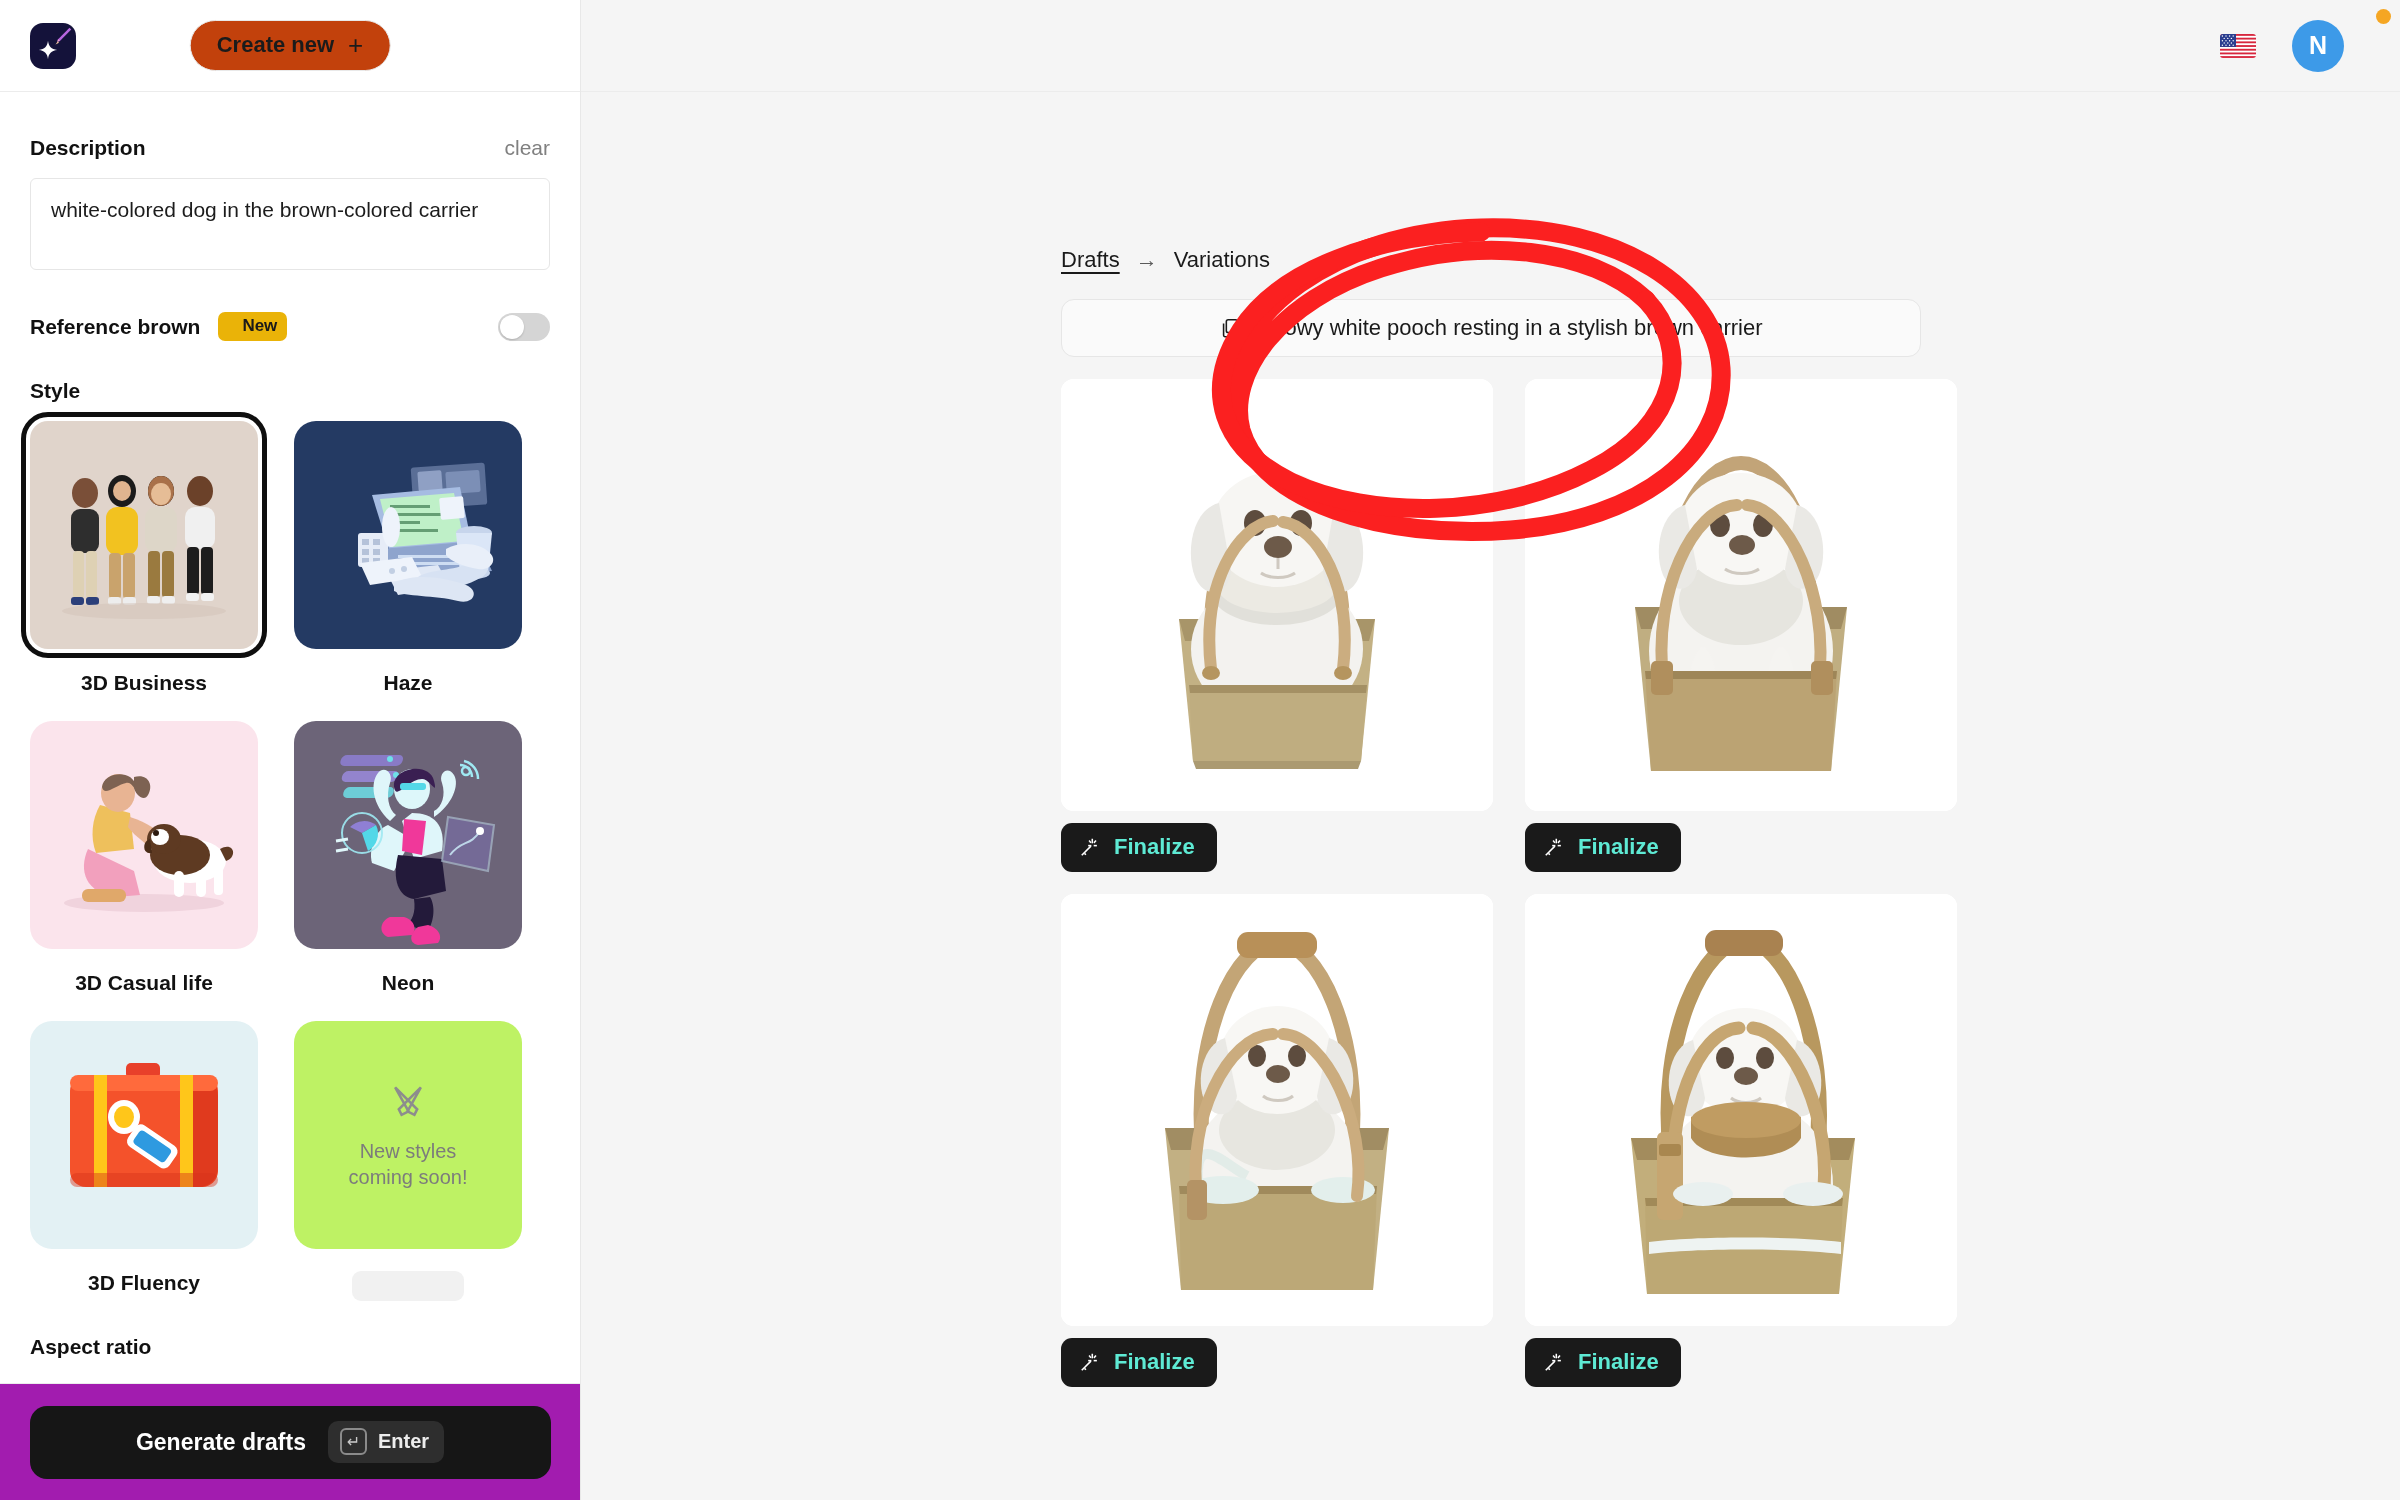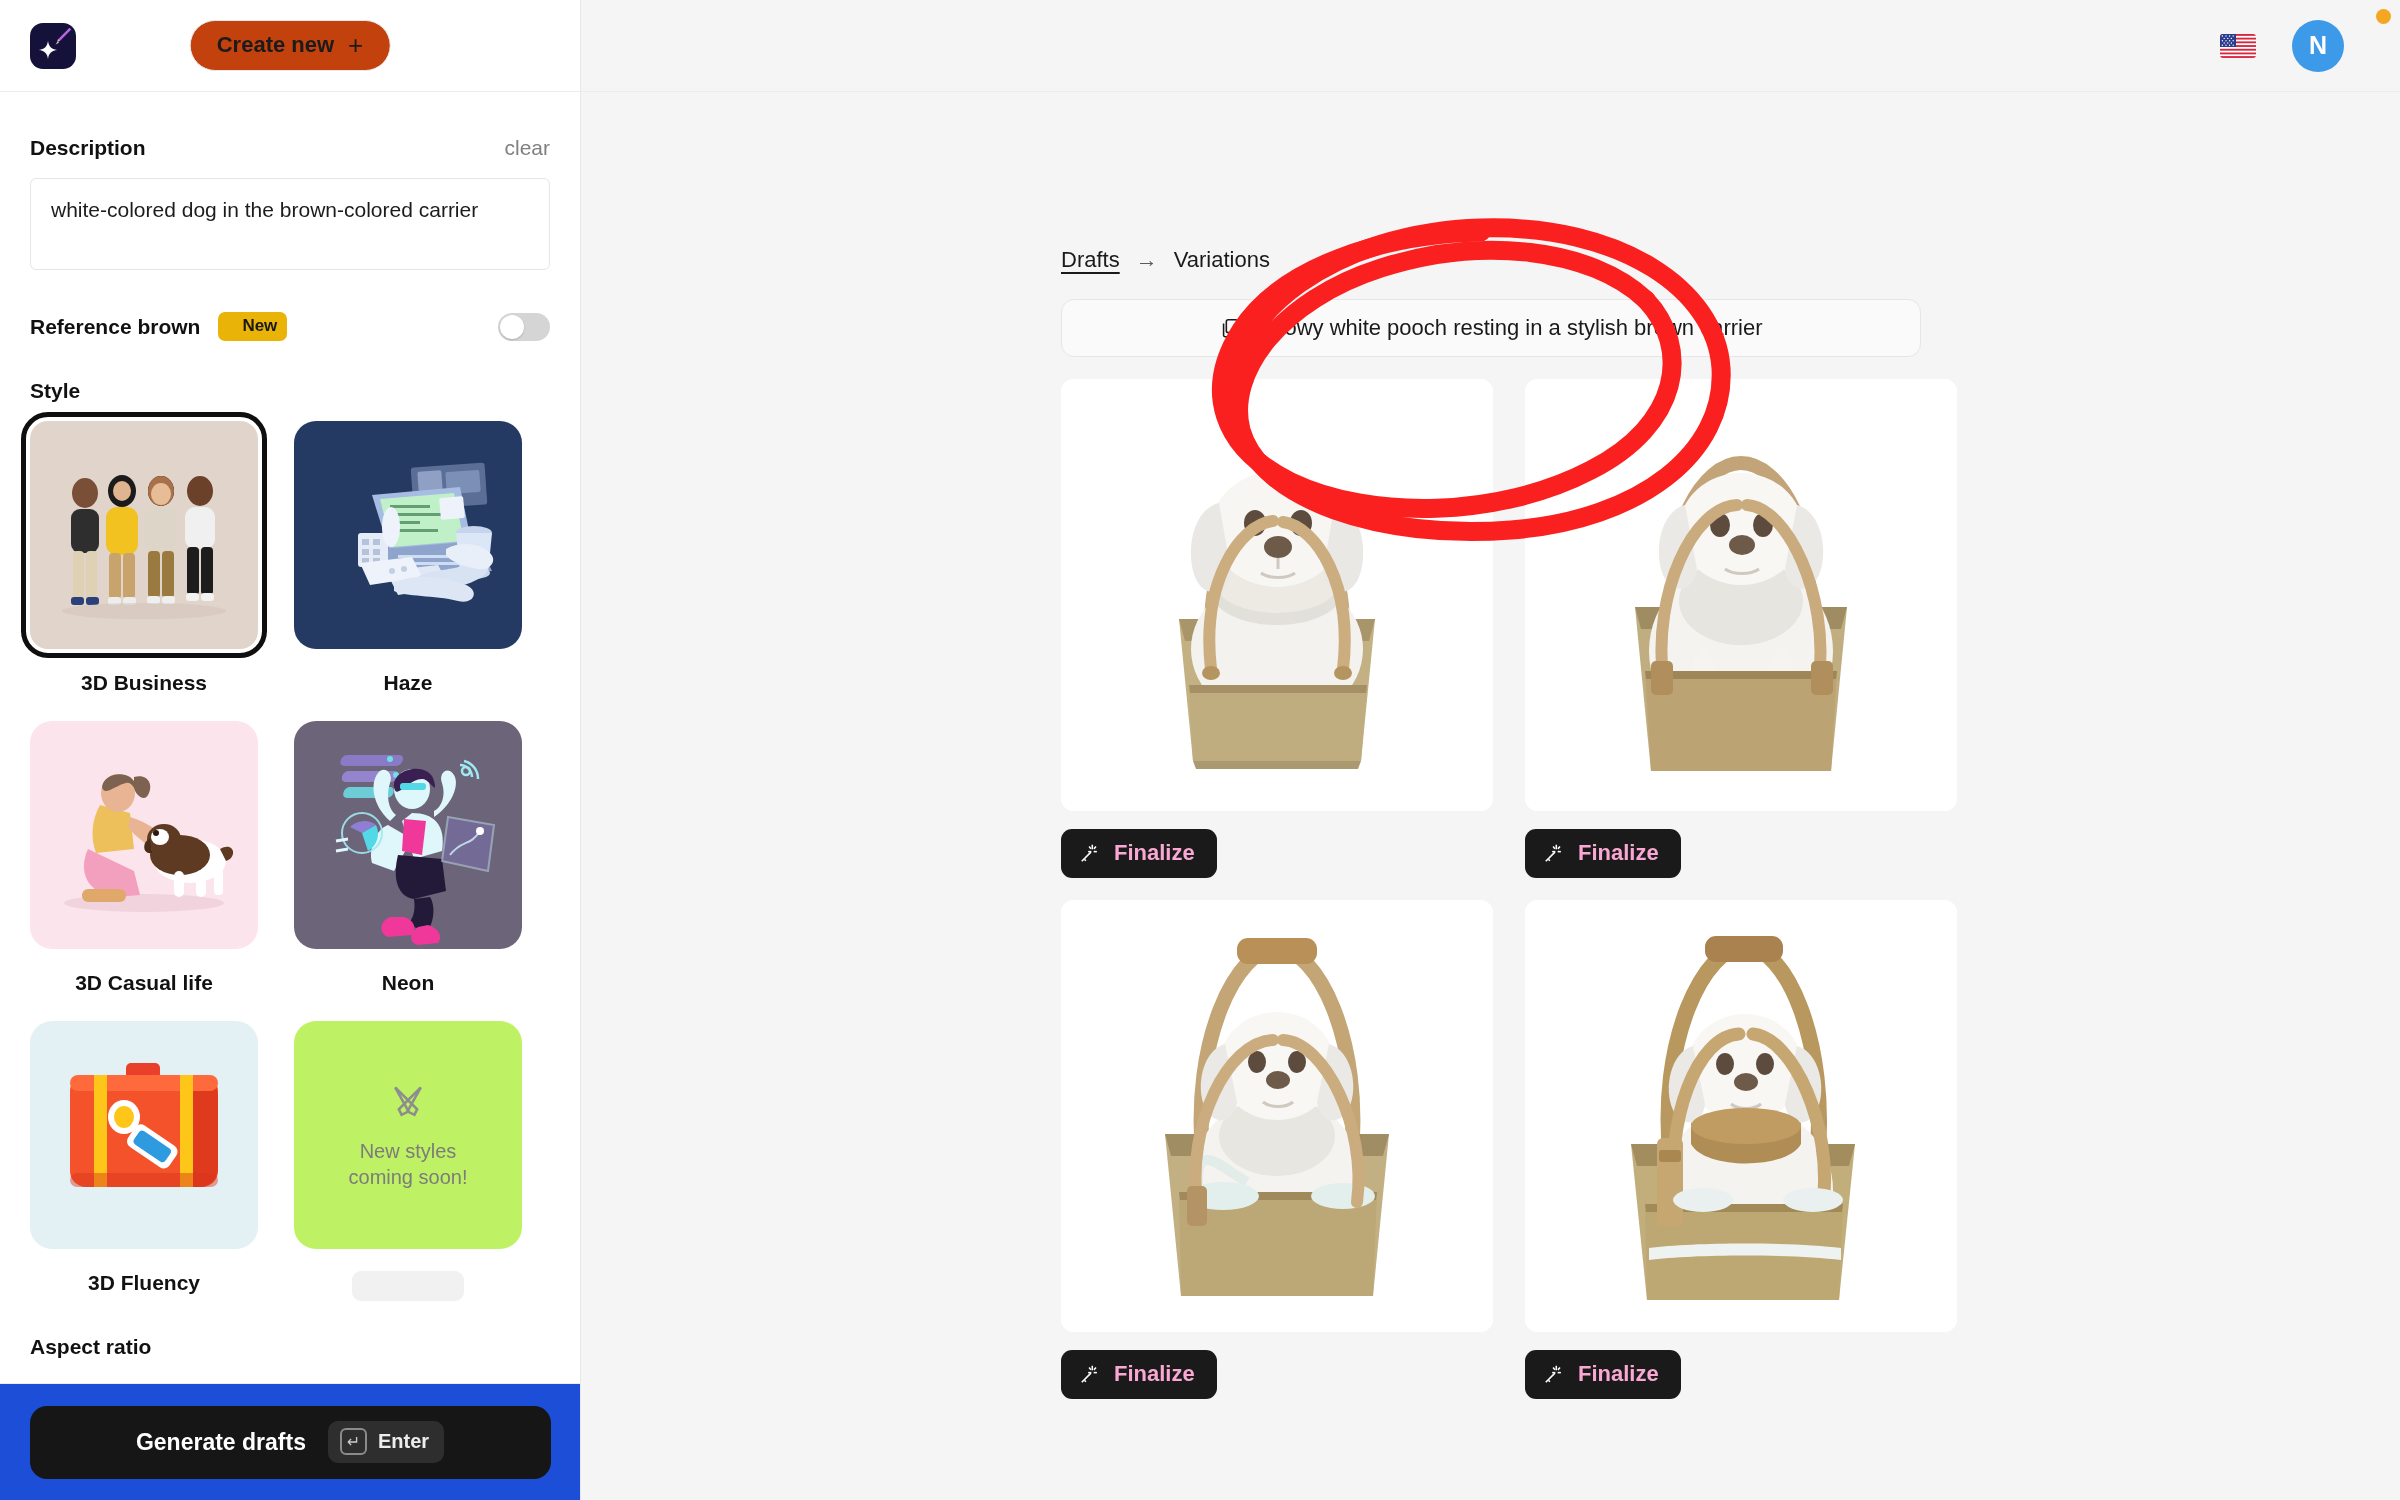--- a/index.html
+++ b/index.html
@@ -118,21 +118,21 @@
   .skeleton {
     width: 112px; height: 30px; border-radius: 9px;
     background: #f1f1f1; margin: 22px auto 0 auto;
   }
   .aspect-head { margin-top: 14px; }
 
   .sb-footer {
     flex: 0 0 117px; height: 117px;
     border-top: 1px solid #ececec;
     display: flex; align-items: center; justify-content: center;
-    background: #1d4ed8;
+    background: #a21caf;
   }
   .generate-btn {
     width: 521px; height: 73px; border-radius: 17px;
     background: #161616; color: #fff;
     display: flex; align-items: center; justify-content: center; gap: 22px;
     cursor: pointer;
   }
   .generate-btn .gtxt { font-size: 23px; font-weight: 700; }
   .kbd {
     display: flex; align-items: center; gap: 11px;
@@ -196,25 +196,25 @@
   }
   .card-wrap { width: 432px; }
   .card {
     width: 432px; height: 432px;
     background: #fff; border-radius: 13px;
     position: relative; overflow: hidden;
     cursor: pointer;
   }
   .finalize {
     display: inline-flex; align-items: center; gap: 13px;
-    background: #1a1a1a; color: #f9a8d4;
+    background: #1a1a1a; color: #5eead4;
     border-radius: 11px;
     padding: 11px 22px 12px 18px;
     font-size: 22px; font-weight: 700;
-    margin-top: 18px; margin-bottom: 22px;
+    margin-top: 12px; margin-bottom: 22px;
     cursor: pointer;
   }
 
   
   .scene { position: absolute; inset: 0; background: #fff; }
   .annot-svg { position: absolute; left: 0; top: 0; pointer-events: none; z-index: 30; }
 </style>
 </head>
 <body>
 

